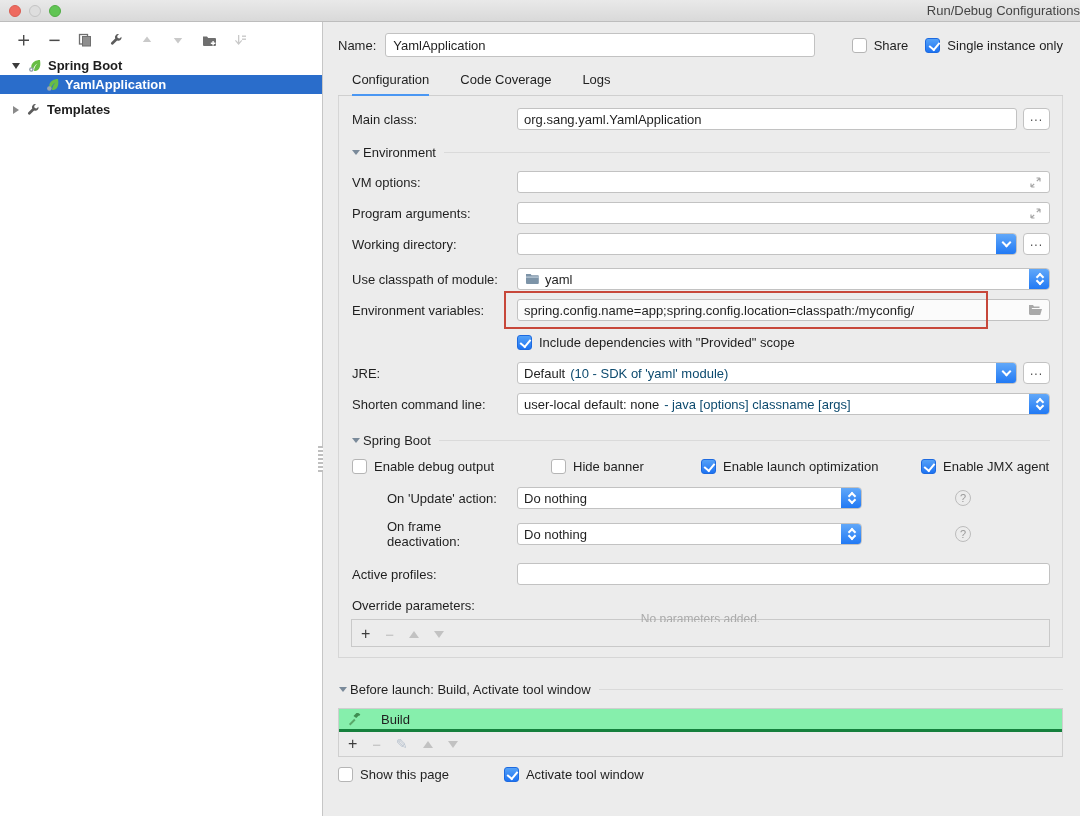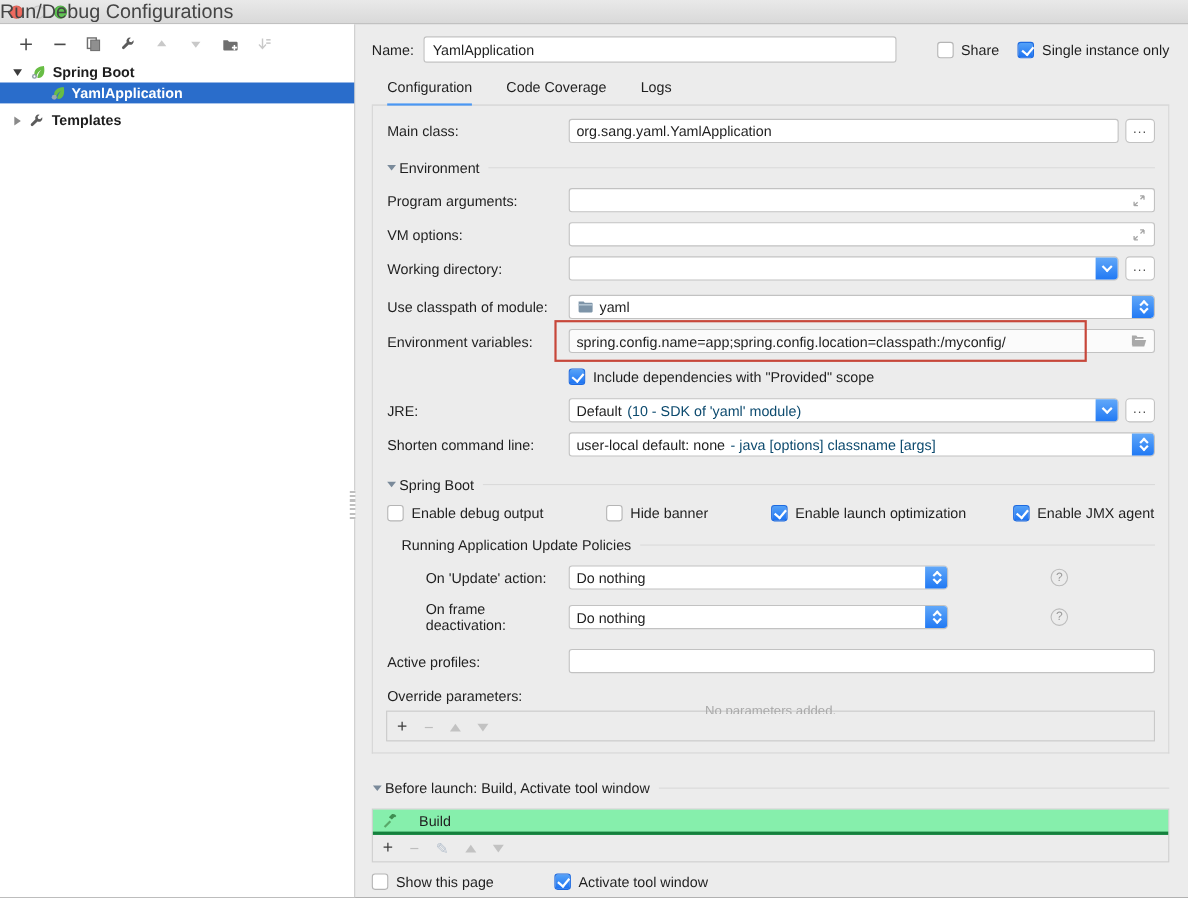--- a/index.html
+++ b/index.html
@@ -12,21 +12,21 @@
   
   .titlebar {
     height:22px; background:linear-gradient(#e9e9e9,#d9d9d9);
     border-bottom:1px solid #bdbdbd; display:flex; align-items:center; position:relative;
   }
   .lights { display:flex; gap:8px; padding-left:9px; }
   .light { width:12px; height:12px; border-radius:50%; }
   .light.red   { background:#ee6a5f; border:1px solid #d95d52; }
   .light.gray  { background:#dedede; border:1px solid #c4c4c4; }
   .light.green { background:#61c554; border:1px solid #51ad45; }
-  .win-title { position:absolute; left:0; right:0; text-align:left; font-size:18px; color:#444; }
+  .win-title { position:absolute; left:0; right:0; text-align:right; font-size:13px; color:#444; }
   
   .body { display:flex; height:794px; }
   .sidebar {
     width:323px; background:#ffffff; border-right:1px solid #c6c6c6; position:relative; flex:none;
   }
   .side-toolbar { display:flex; align-items:center; gap:15px; height:30px; padding:6px 0 0 15px; }
   .tbtn { width:16px; height:16px; display:flex; align-items:center; justify-content:center; }
   .tree { margin-top:4px; }
   .tree-row { height:19px; display:flex; align-items:center; font-weight:bold; font-size:13px; color:#1d1d1d; }
   .tree-row.selected { background:#2a6dcb; color:#fff; }
@@ -254,34 +254,34 @@
           </div>
         </div>
 
         <div class="sect">
           <span class="caret-sm"></span>
           <span>Environment</span>
           <span class="line"></span>
         </div>
 
         <div class="frow">
-          <span class="lbl">Program arguments:</span>
+          <span class="lbl">VM options:</span>
           <div class="fields">
             <div class="field">
               <span style="margin-left:auto" class="icon16">
                 <svg width="11" height="11" viewBox="0 0 11 11">
                     <path d="M10 1L6.5 1M10 1v3.5M10 1 6.8 4.2M1 10h3.5M1 10V6.5M1 10l3.2-3.2" stroke="#a6a6a6" stroke-width="1.2" fill="none"></path>
                   </svg>
               </span>
             </div>
           </div>
         </div>
 
         <div class="frow">
-          <span class="lbl">VM options:</span>
+          <span class="lbl">Program arguments:</span>
           <div class="fields">
             <div class="field">
               <span style="margin-left:auto" class="icon16">
                 <svg width="11" height="11" viewBox="0 0 11 11">
                     <path d="M10 1L6.5 1M10 1v3.5M10 1 6.8 4.2M1 10h3.5M1 10V6.5M1 10l3.2-3.2" stroke="#a6a6a6" stroke-width="1.2" fill="none"></path>
                   </svg>
               </span>
             </div>
           </div>
         </div>
@@ -387,24 +387,20 @@
           <span class="cbgroup g3">
             <span class="cb checked"></span>
             <span>Enable launch optimization</span>
           </span>
           <span class="cbgroup">
             <span class="cb checked"></span>
             <span>Enable JMX agent</span>
           </span>
         </div>
 
-        <div class="subhead">
-          <span>Running Application Update Policies</span>
-          <span class="line"></span>
-        </div>
 
         <div class="urow">
           <span class="lbl">On 'Update' action:</span>
           <div class="fields stepper">
             <div class="field combo">
               <span>Do nothing</span>
               <span class="cbtn">
                   <span class="chev-up-s"></span>
                   <span class="chev-dn-s"></span>
                 </span>

